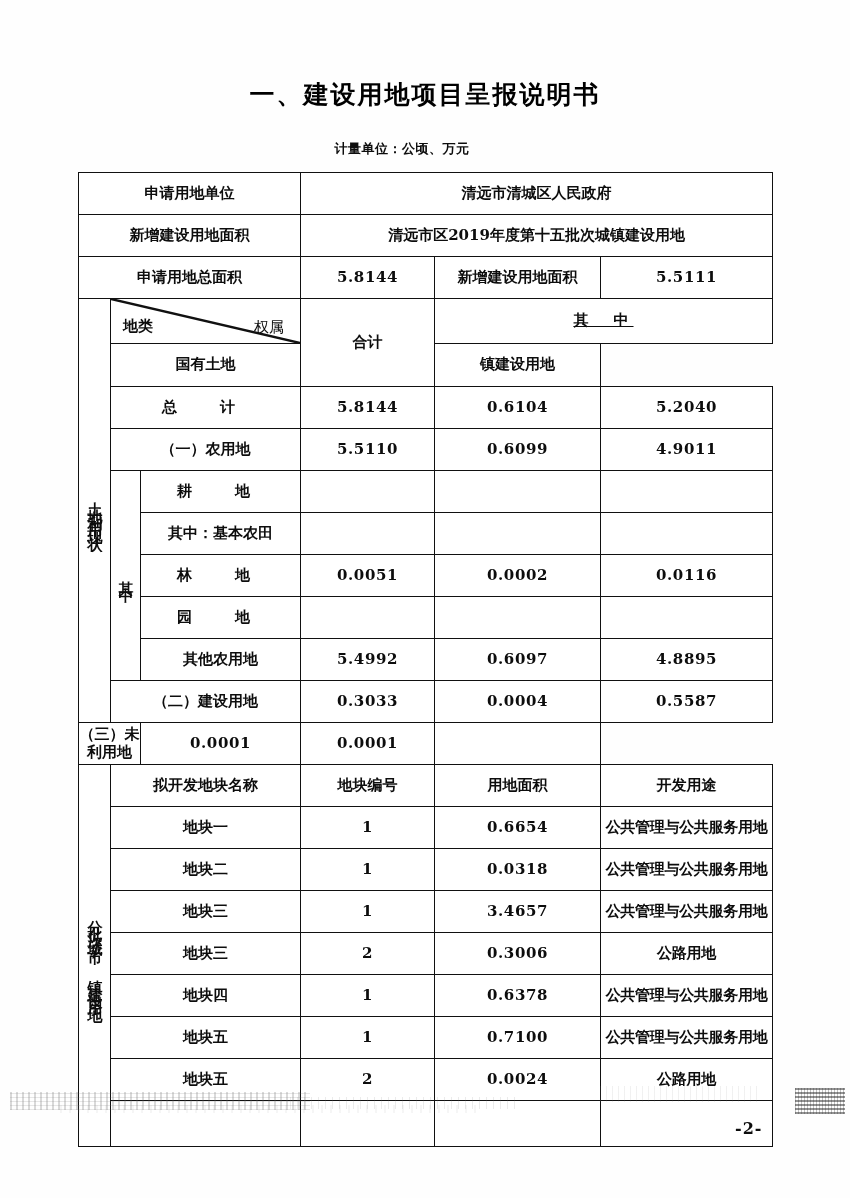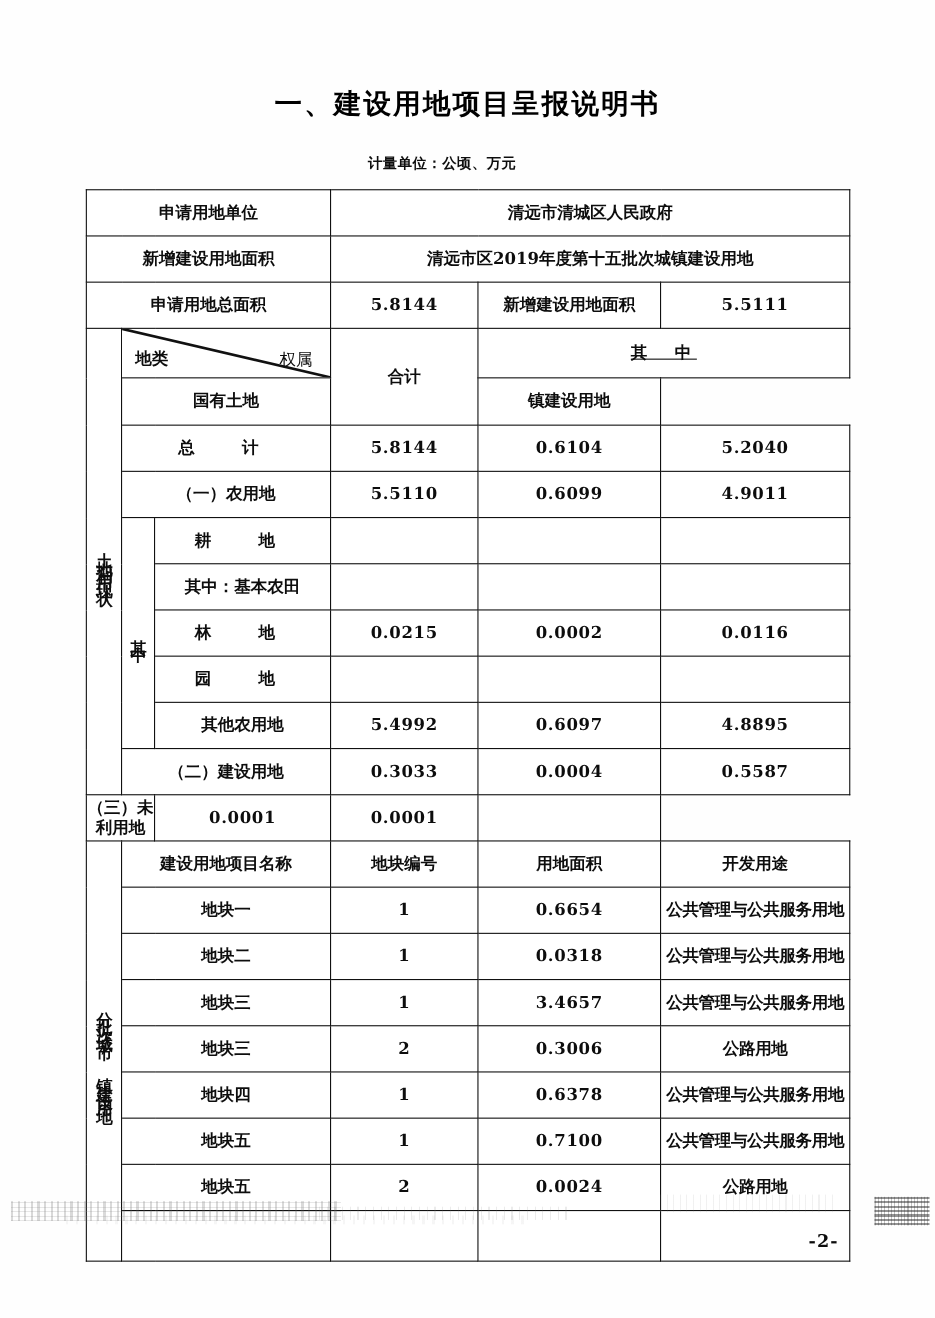--- a/index.html
+++ b/index.html
@@ -275,21 +275,21 @@
 
         <tr>
           <td class="lbl">其中：基本农田</td>
           <td class="num empty"></td>
           <td class="num empty"></td>
           <td class="num empty"></td>
         </tr>
 
         <tr>
           <td class="lbl sp2">林　地</td>
-          <td class="num">0.0215</td>
+          <td class="num">0.0051</td>
           <td class="num">0.0002</td>
           <td class="num">0.0116</td>
         </tr>
 
         <tr>
           <td class="lbl sp2">园　地</td>
           <td class="num empty"></td>
           <td class="num empty"></td>
           <td class="num empty"></td>
         </tr>
@@ -312,21 +312,21 @@
           <td class="lbl" colspan="2">（三）未利用地</td>
           <td class="num">0.0001</td>
           <td class="num">0.0001</td>
           <td class="num empty"></td>
         </tr>
 
         <tr>
           <td class="vside" rowspan="9">
             <span class="vtext">分批次城市/镇建设用地</span>
           </td>
-          <td class="lbl" colspan="2">建设用地项目名称</td>
+          <td class="lbl" colspan="2">拟开发地块名称</td>
           <td class="lbl">地块编号</td>
           <td class="lbl">用地面积</td>
           <td class="lbl">开发用途</td>
         </tr>
 
         <tr>
           <td class="lbl" colspan="2">地块一</td>
           <td class="num">1</td>
           <td class="num">0.6654</td>
           <td class="lbl usecell">公共管理与公共服务用地</td>

